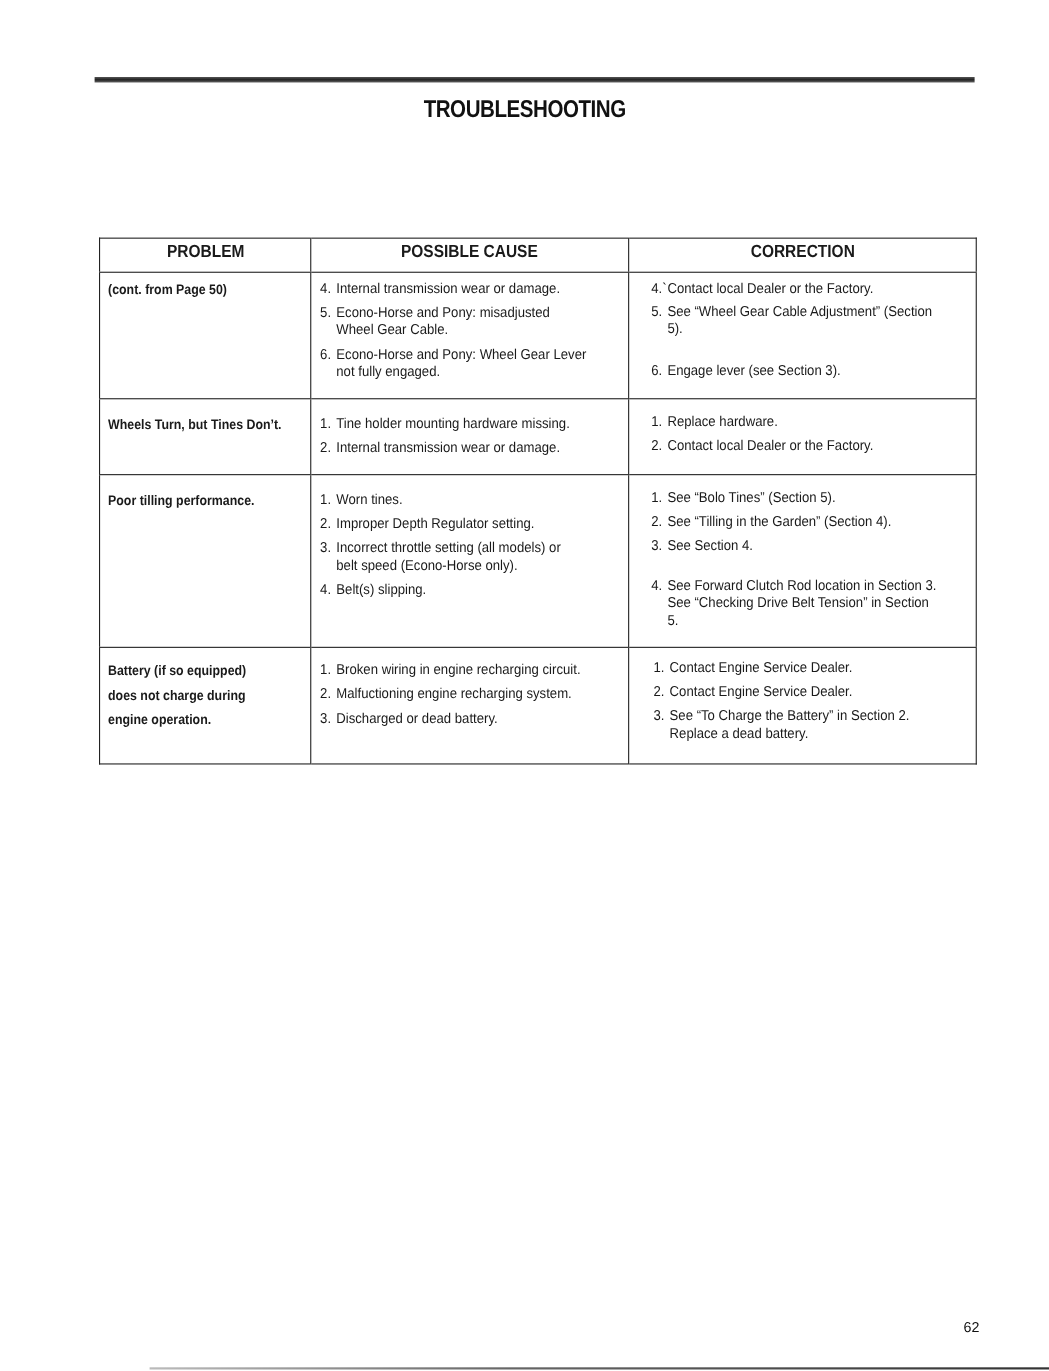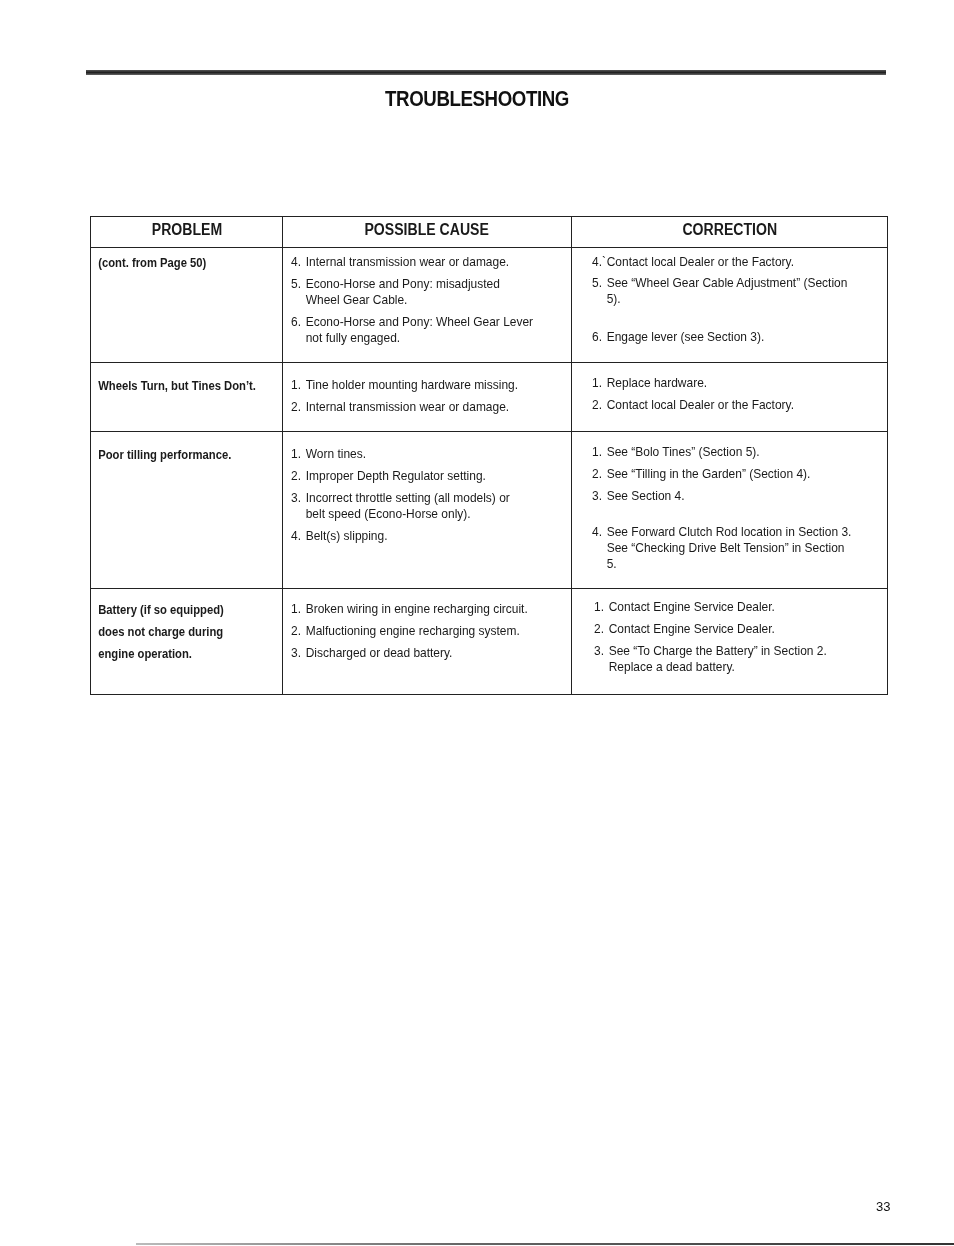--- a/index.html
+++ b/index.html
@@ -224,14 +224,14 @@
               <span class="num">3.</span>
               <span class="txt">See “To Charge the Battery” in Section 2.
 Replace a dead battery.</span>
             </li>
         </ol>
       </td>
     </tr>
   </tbody>
 </table>
 
-<div class="page-number">33</div>
+<div class="page-number">62</div>
 <div class="bottom-rule"></div>
 
 </body></html>

